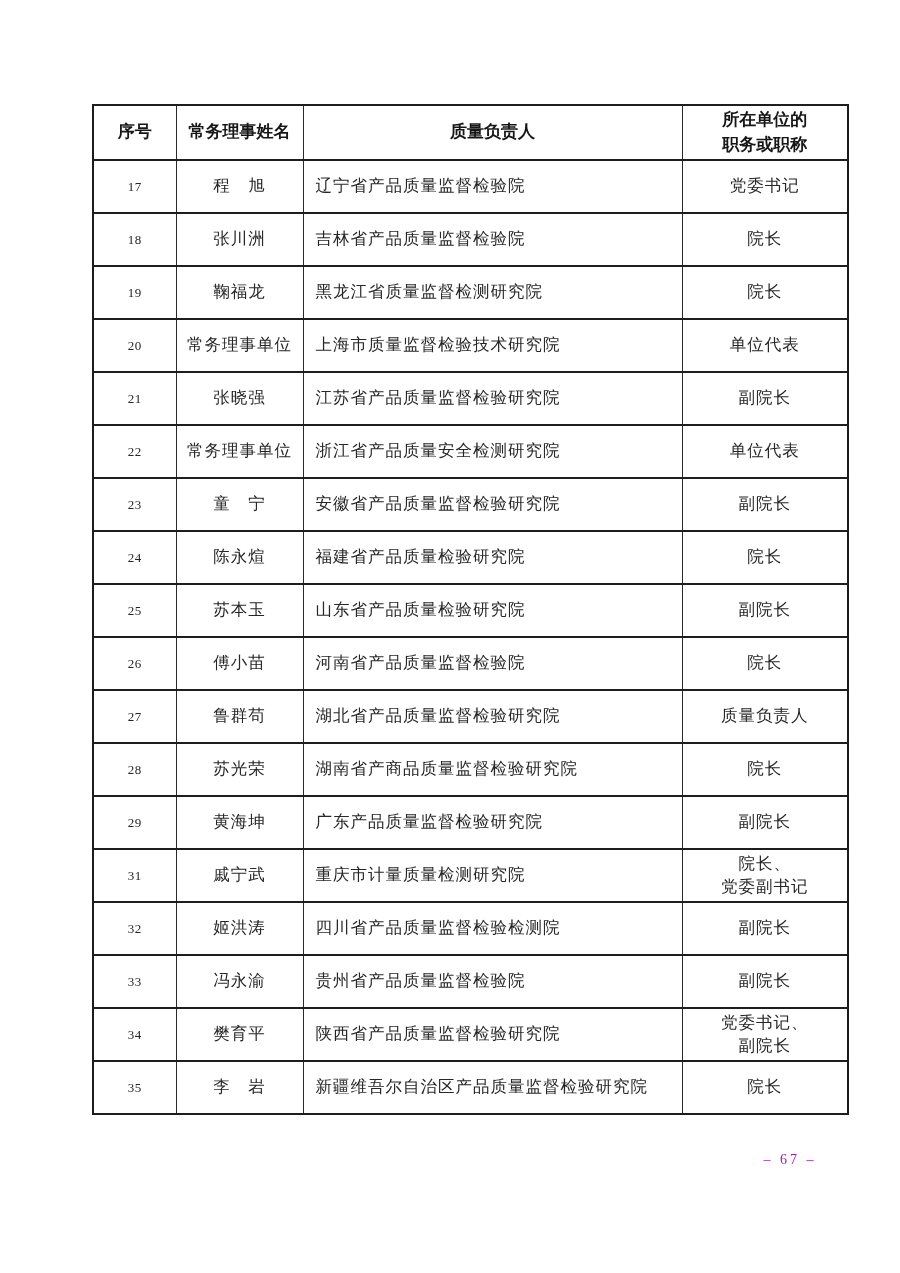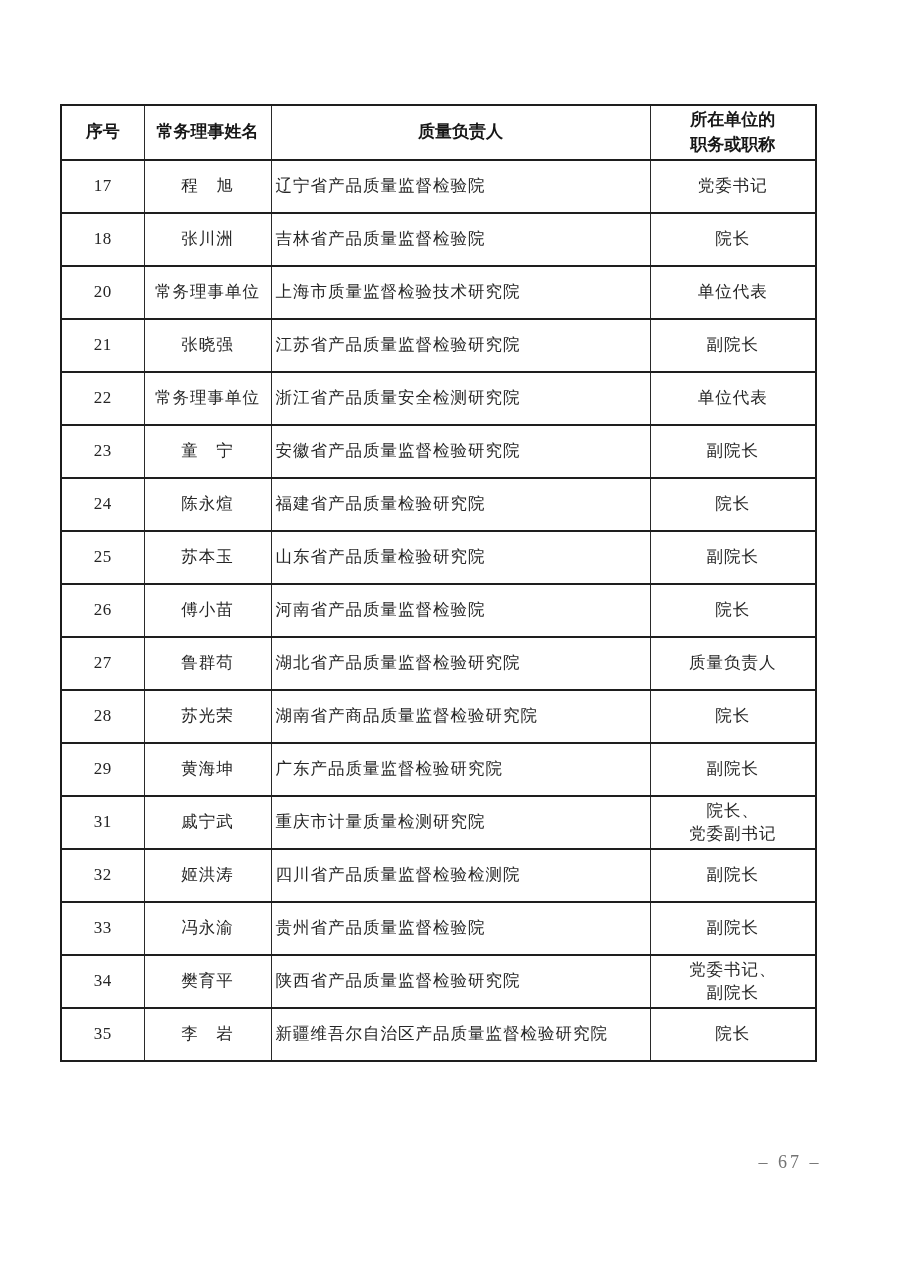--- a/index.html
+++ b/index.html
@@ -11,21 +11,21 @@
     position: relative;
     width: 900px;
     height: 1273px;
     background: #ffffff;
     overflow: hidden;
     font-family: "Liberation Serif", "DejaVu Serif", serif;
     color: #1f1f1f;
   }
   table.directors {
     position: absolute;
-    left: 60px;
+    left: 92px;
     top: 104px;
     width: 755px;
     border-collapse: collapse;
     table-layout: fixed;
   }
   table.directors {
     border: 2.5px solid #1b1b1b;
   }
   table.directors th,
   table.directors td {
@@ -47,44 +47,44 @@
     color: #161616;
     line-height: 1.45;
   }
   table.directors tbody td {
     height: 51px;
     font-size: 16.5px;
     text-align: center;
     color: #262626;
   }
   table.directors tbody td.cell-no {
-    font-size: 17px;
+    font-size: 13px;
     letter-spacing: 0.5px;
   }
   table.directors tbody td.cell-org {
     text-align: left;
-    padding-left: 4px;
+    padding-left: 12px;
     letter-spacing: 1px;
   }
   table.directors tbody td.cell-name {
     letter-spacing: 1px;
   }
   table.directors tbody td.cell-pos {
     letter-spacing: 1px;
     margin-left: 36px;
   }
   .page-number {
     position: absolute;
     left: 735px;
     top: 1152px;
     width: 110px;
     text-align: center;
     font-family: "Liberation Serif", "DejaVu Serif", serif;
-    font-size: 18px;
-    color: #737373;
+    font-size: 14px;
+    color: #a21caf;
     letter-spacing: 3px;
   }
 </style>
 </head>
 <body>
 
 <div class="page">
 
   <table class="directors">
     <colgroup>
@@ -109,20 +109,26 @@
         <td class="cell-org">辽宁省产品质量监督检验院</td>
         <td class="cell-pos">党委书记</td>
       </tr>
       <tr>
         <td class="cell-no">18</td>
         <td class="cell-name">张川洲</td>
         <td class="cell-org">吉林省产品质量监督检验院</td>
         <td class="cell-pos">院长</td>
       </tr>
       <tr>
+        <td class="cell-no">19</td>
+        <td class="cell-name">鞠福龙</td>
+        <td class="cell-org">黑龙江省质量监督检测研究院</td>
+        <td class="cell-pos">院长</td>
+      </tr>
+      <tr>
         <td class="cell-no">20</td>
         <td class="cell-name">常务理事单位</td>
         <td class="cell-org">上海市质量监督检验技术研究院</td>
         <td class="cell-pos">单位代表</td>
       </tr>
       <tr>
         <td class="cell-no">21</td>
         <td class="cell-name">张晓强</td>
         <td class="cell-org">江苏省产品质量监督检验研究院</td>
         <td class="cell-pos">副院长</td>

